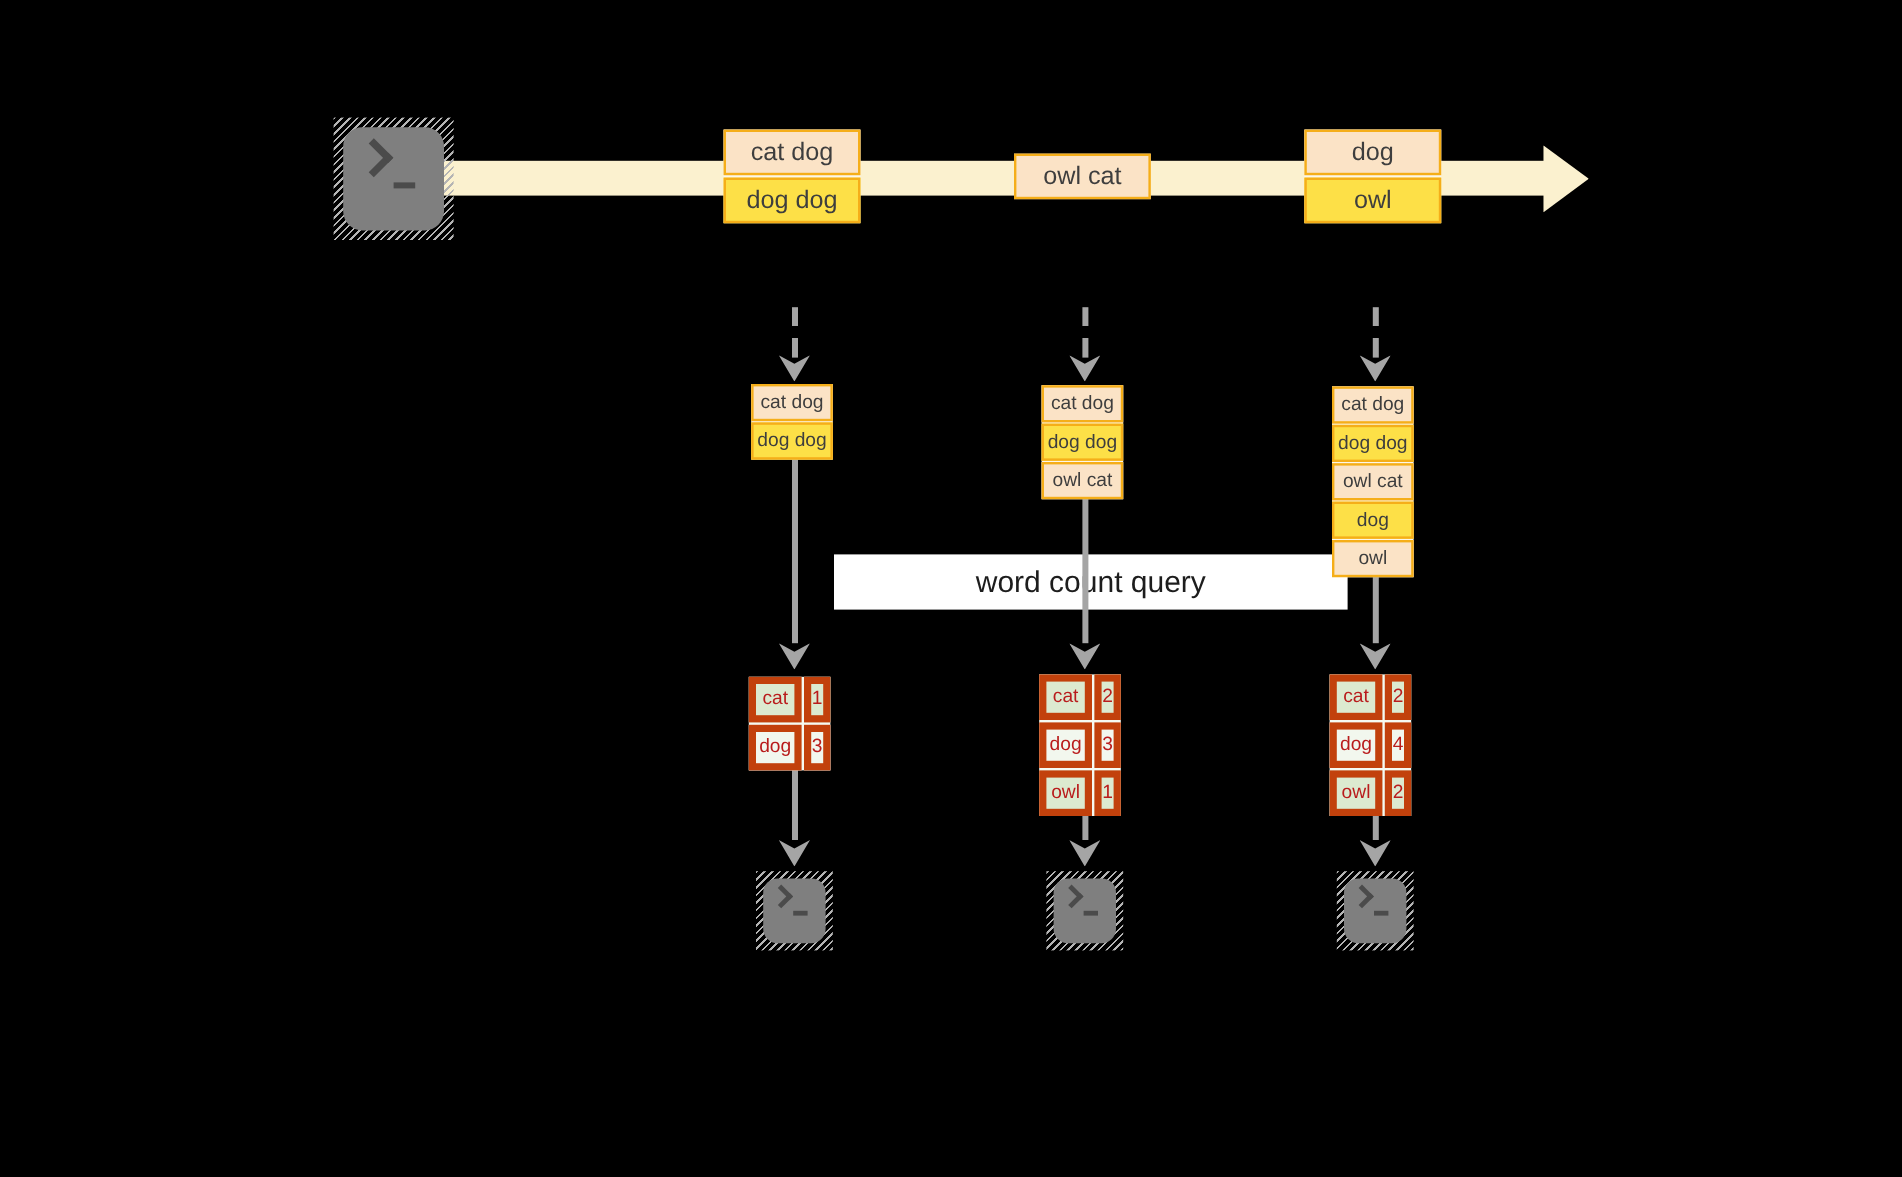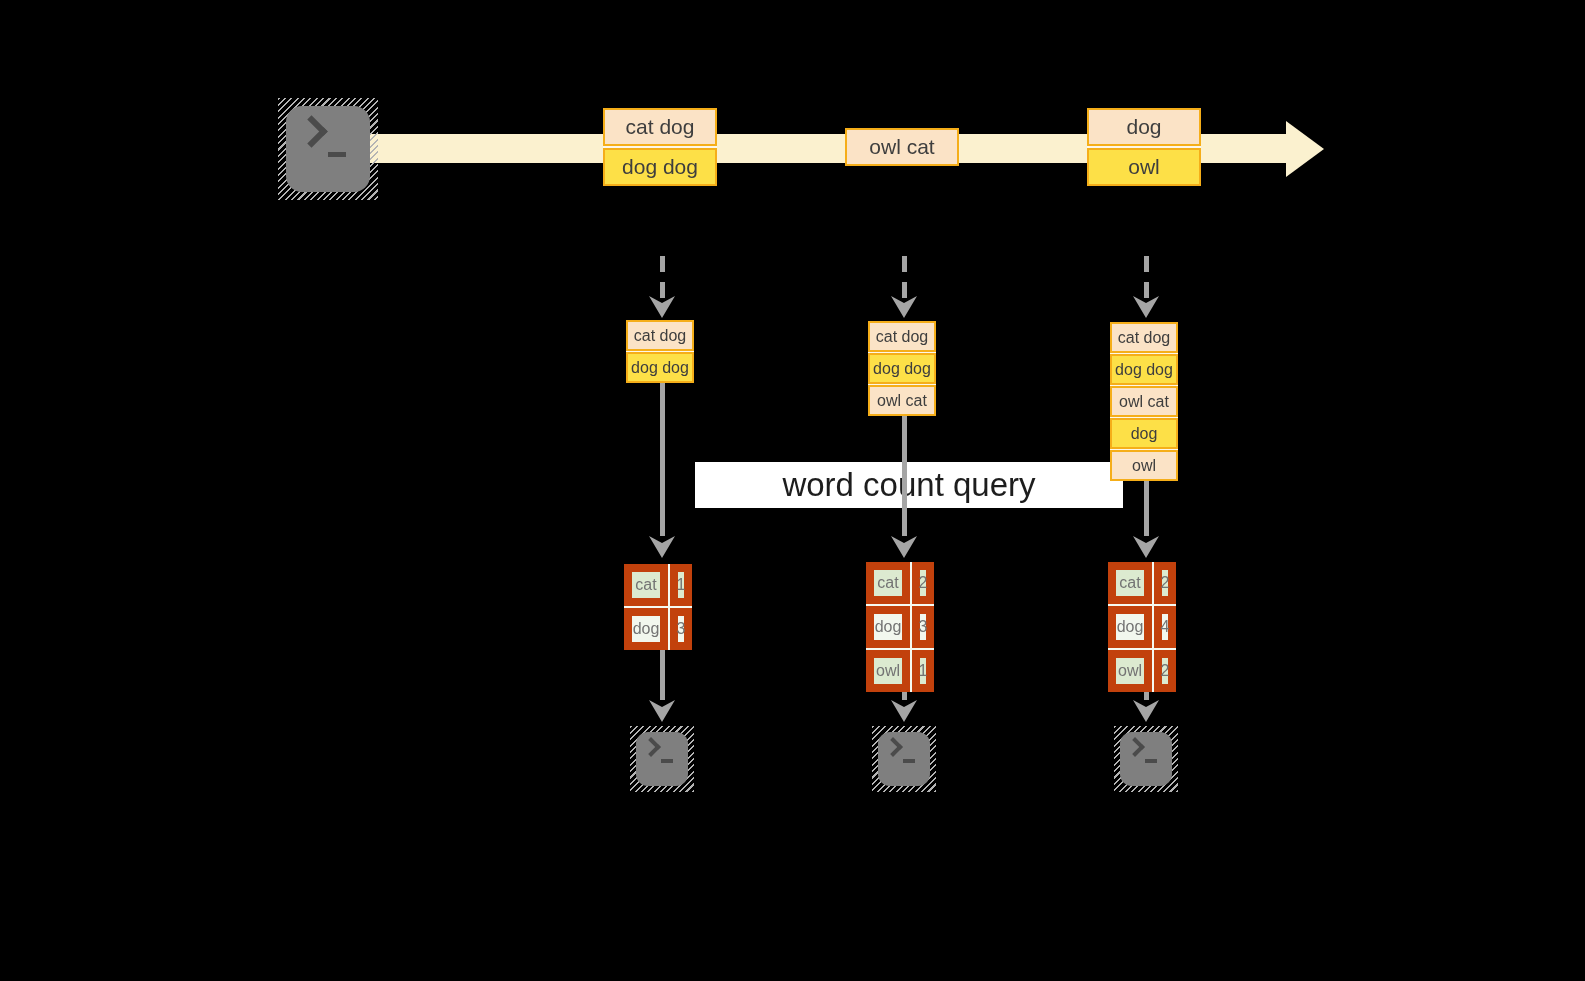--- a/index.html
+++ b/index.html
@@ -32,27 +32,27 @@
 
   
   .solid-line{position:absolute;width:5px;background:#a5a5a5;z-index:3;}
   .dash-line{position:absolute;width:5px;z-index:3;
     background-image:repeating-linear-gradient(to bottom,#a5a5a5 0 16px,transparent 16px 26px);}
   .arrow-head{position:absolute;width:26px;height:22px;background:#a5a5a5;z-index:3;
     clip-path:polygon(0 0,50% 32%,100% 0,50% 100%);}
 
   
   .query-box{position:absolute;background:#ffffff;display:flex;align-items:center;
-             justify-content:center;font-size:33px;color:#1d1d1d;z-index:2;}
+             justify-content:center;font-size:25px;color:#1d1d1d;z-index:2;}
 
   
   .count-table{position:absolute;display:grid;grid-template-columns:44px 22px;gap:2px;
                background:#f6faf2;z-index:4;}
-  .count-cell{height:26px;border:8px solid #c2410c;display:flex;align-items:center;
-              justify-content:center;font-size:16px;color:#737373;}
+  .count-cell{height:26px;border:6px solid #c2410c;display:flex;align-items:center;
+              justify-content:center;font-size:16px;color:#b91c1c;}
   .fill-sage{background:#dcead0;}
   .fill-pale{background:#f2f7ee;}
 </style>
 </head>
 <body>
 
 <div class="canvas">
 
   <div class="band" style="left:368px;top:134px;width:920px;height:29px;"></div>
   <div class="band-head" style="left:1286px;top:121px;width:38px;height:56px;"></div>

